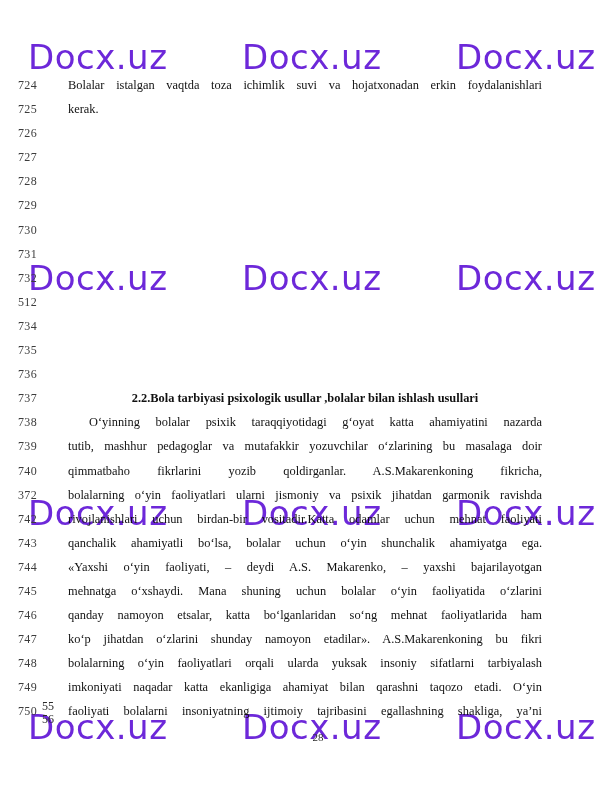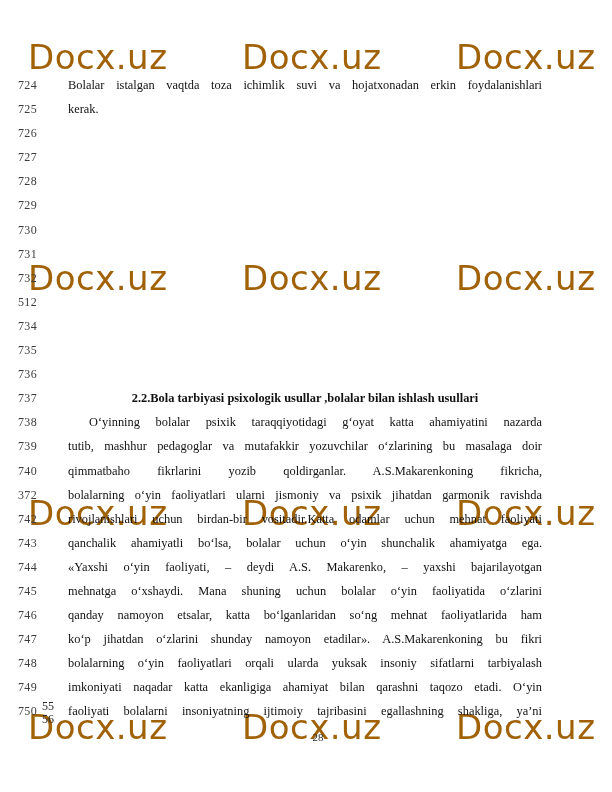--- a/index.html
+++ b/index.html
@@ -7,21 +7,21 @@
     width:612px;height:792px;background:#ffffff;position:relative;overflow:hidden;
     font-family:"Liberation Serif", serif;
   }
   .page{position:absolute;inset:0;background:#ffffff;overflow:hidden;}
 
   
   .wm{
     position:absolute;
     font-family:"DejaVu Sans", sans-serif;
     font-size:34px;line-height:34px;
-    color:#a16207;letter-spacing:0.5px;
+    color:#6d28d9;letter-spacing:0.5px;
     user-select:none;white-space:nowrap;
   }
 
   
   .doc-body{position:absolute;left:0;top:73px;width:612px;}
   .line{display:flex;align-items:baseline;height:24.1px;line-height:24.1px;}
   .num{
     width:55px;flex:none;text-align:center;
     font-size:12px;color:#3c3c3c;letter-spacing:0.4px;
   }

